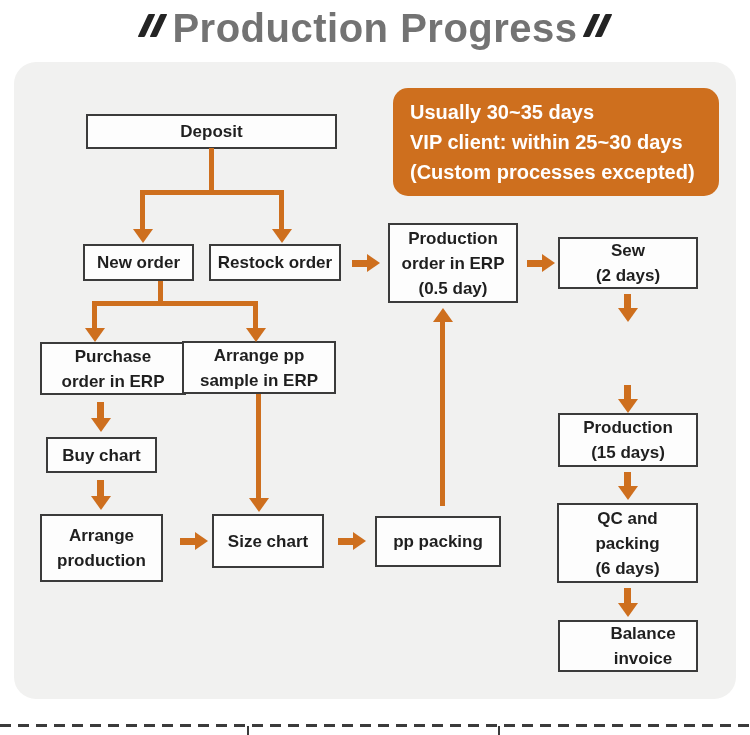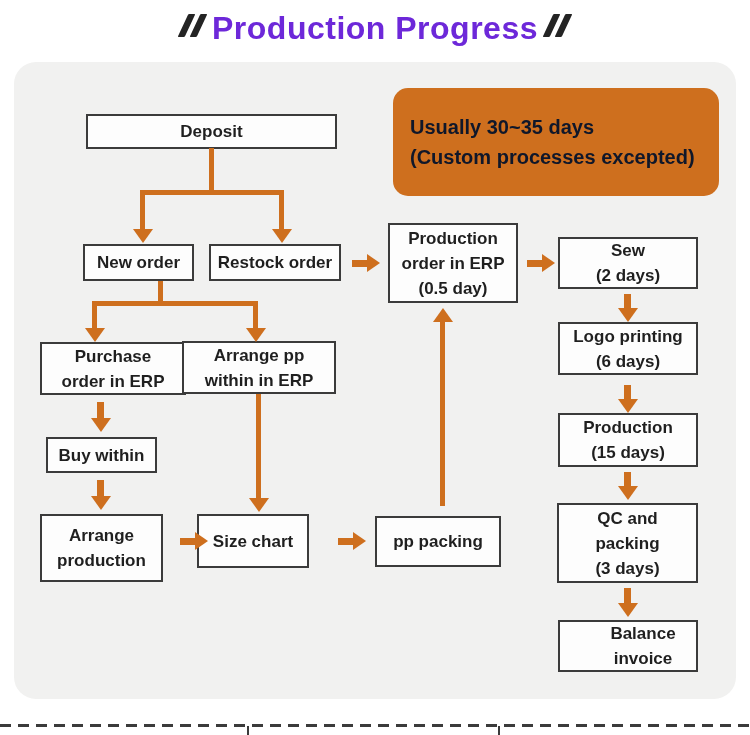--- a/index.html
+++ b/index.html
@@ -7,30 +7,30 @@
     --panel:#f1f1f0;
     --border:#3b3b3b;
     --text:#1f1f1f;
   }
   *{margin:0;padding:0;box-sizing:border-box;}
   body{background:#ffffff;font-family:"Liberation Sans",sans-serif;}
   .page{position:relative;width:750px;height:735px;background:#ffffff;overflow:hidden;}
 
   
   .title-row{position:absolute;left:0;top:6px;width:750px;display:flex;justify-content:center;align-items:flex-start;gap:10px;}
-  .title-row h1{font-size:32px;font-weight:bold;color:#6d28d9;letter-spacing:.5px;line-height:44px;}
+  .title-row h1{font-size:40px;font-weight:bold;color:#737373;letter-spacing:.5px;line-height:44px;}
   .qmark{display:inline-flex;gap:5px;transform:skewX(-25deg);margin-top:8px;}
   .qmark i{display:block;width:7px;height:23px;background:#242424;border-radius:1px;}
 
   
   .panel{position:absolute;left:14px;top:62px;width:722px;height:637px;background:var(--panel);border-radius:22px;}
 
   
   .callout{position:absolute;left:393px;top:88px;width:326px;height:108px;background:var(--orange);border-radius:15px;padding:9px 17px;display:flex;flex-direction:column;justify-content:center;}
-  .callout-line{color:#0f172a;font-weight:bold;font-size:20px;line-height:30px;white-space:pre-line;}
+  .callout-line{color:#ffffff;font-weight:bold;font-size:20px;line-height:30px;white-space:pre-line;}
 
   
   .node{position:absolute;background:#fdfdfd;border:2px solid var(--border);color:var(--text);font-weight:bold;font-size:17px;line-height:25px;display:flex;align-items:center;justify-content:center;text-align:center;white-space:pre-line;}
 
   
   .shaft{position:absolute;background:var(--orange);}
   .tri{position:absolute;width:0;height:0;}
   .tri.down{border-left:10px solid transparent;border-right:10px solid transparent;border-top:14px solid var(--orange);}
   .tri.up{border-left:10px solid transparent;border-right:10px solid transparent;border-bottom:14px solid var(--orange);}
   .tri.right{border-top:9px solid transparent;border-bottom:9px solid transparent;border-left:13px solid var(--orange);}
@@ -54,47 +54,46 @@
     <span class="qmark">
         <i></i>
         <i></i>
       </span>
   </div>
 
   <div class="panel"></div>
 
   <div class="callout">
     <div class="callout-line">Usually 30~35 days</div>
+    <div class="callout-line">VIP client: within 25~30 days</div>
     <div class="callout-line">(Custom processes excepted)</div>
   </div>
 
   <div class="node" style="left:86px;top:114px;width:251px;height:35px;">Deposit</div>
   <div class="node" style="left:83px;top:244px;width:111px;height:37px;">New order</div>
   <div class="node" style="left:209px;top:244px;width:132px;height:37px;">Restock order</div>
   <div class="node" style="left:40px;top:342px;width:146px;height:53px;">Purchase
 order in ERP</div>
   <div class="node" style="left:182px;top:341px;width:154px;height:53px;">Arrange pp
-within in ERP</div>
-  <div class="node" style="left:46px;top:437px;width:111px;height:36px;">Buy within</div>
+sample in ERP</div>
+  <div class="node" style="left:46px;top:437px;width:111px;height:36px;">Buy chart</div>
   <div class="node" style="left:40px;top:514px;width:123px;height:68px;">Arrange
 production</div>
-  <div class="node" style="left:197px;top:514px;width:112px;height:54px;">Size chart</div>
+  <div class="node" style="left:212px;top:514px;width:112px;height:54px;">Size chart</div>
   <div class="node" style="left:375px;top:516px;width:126px;height:51px;">pp packing</div>
   <div class="node" style="left:388px;top:223px;width:130px;height:80px;">Production
 order in ERP
 (0.5 day)</div>
   <div class="node" style="left:558px;top:237px;width:140px;height:52px;">Sew
 (2 days)</div>
-  <div class="node" style="left:558px;top:322px;width:140px;height:53px;">Logo printing
-(6 days)</div>
   <div class="node" style="left:558px;top:413px;width:140px;height:54px;">Production
 (15 days)</div>
   <div class="node" style="left:557px;top:503px;width:141px;height:80px;">QC and
 packing
-(3 days)</div>
+(6 days)</div>
   <div class="node" style="left:558px;top:620px;width:140px;height:52px;padding-left:30px;">Balance
 invoice</div>
 
   <div class="shaft" style="left:209px;top:148px;width:5px;height:44px;"></div>
   <div class="shaft" style="left:140px;top:190px;width:144px;height:5px;"></div>
   <div class="shaft" style="left:140px;top:195px;width:5px;height:34px;"></div>
   <div class="tri down" style="left:133px;top:229px;"></div>
   <div class="shaft" style="left:279px;top:195px;width:5px;height:34px;"></div>
   <div class="tri down" style="left:272px;top:229px;"></div>
 

